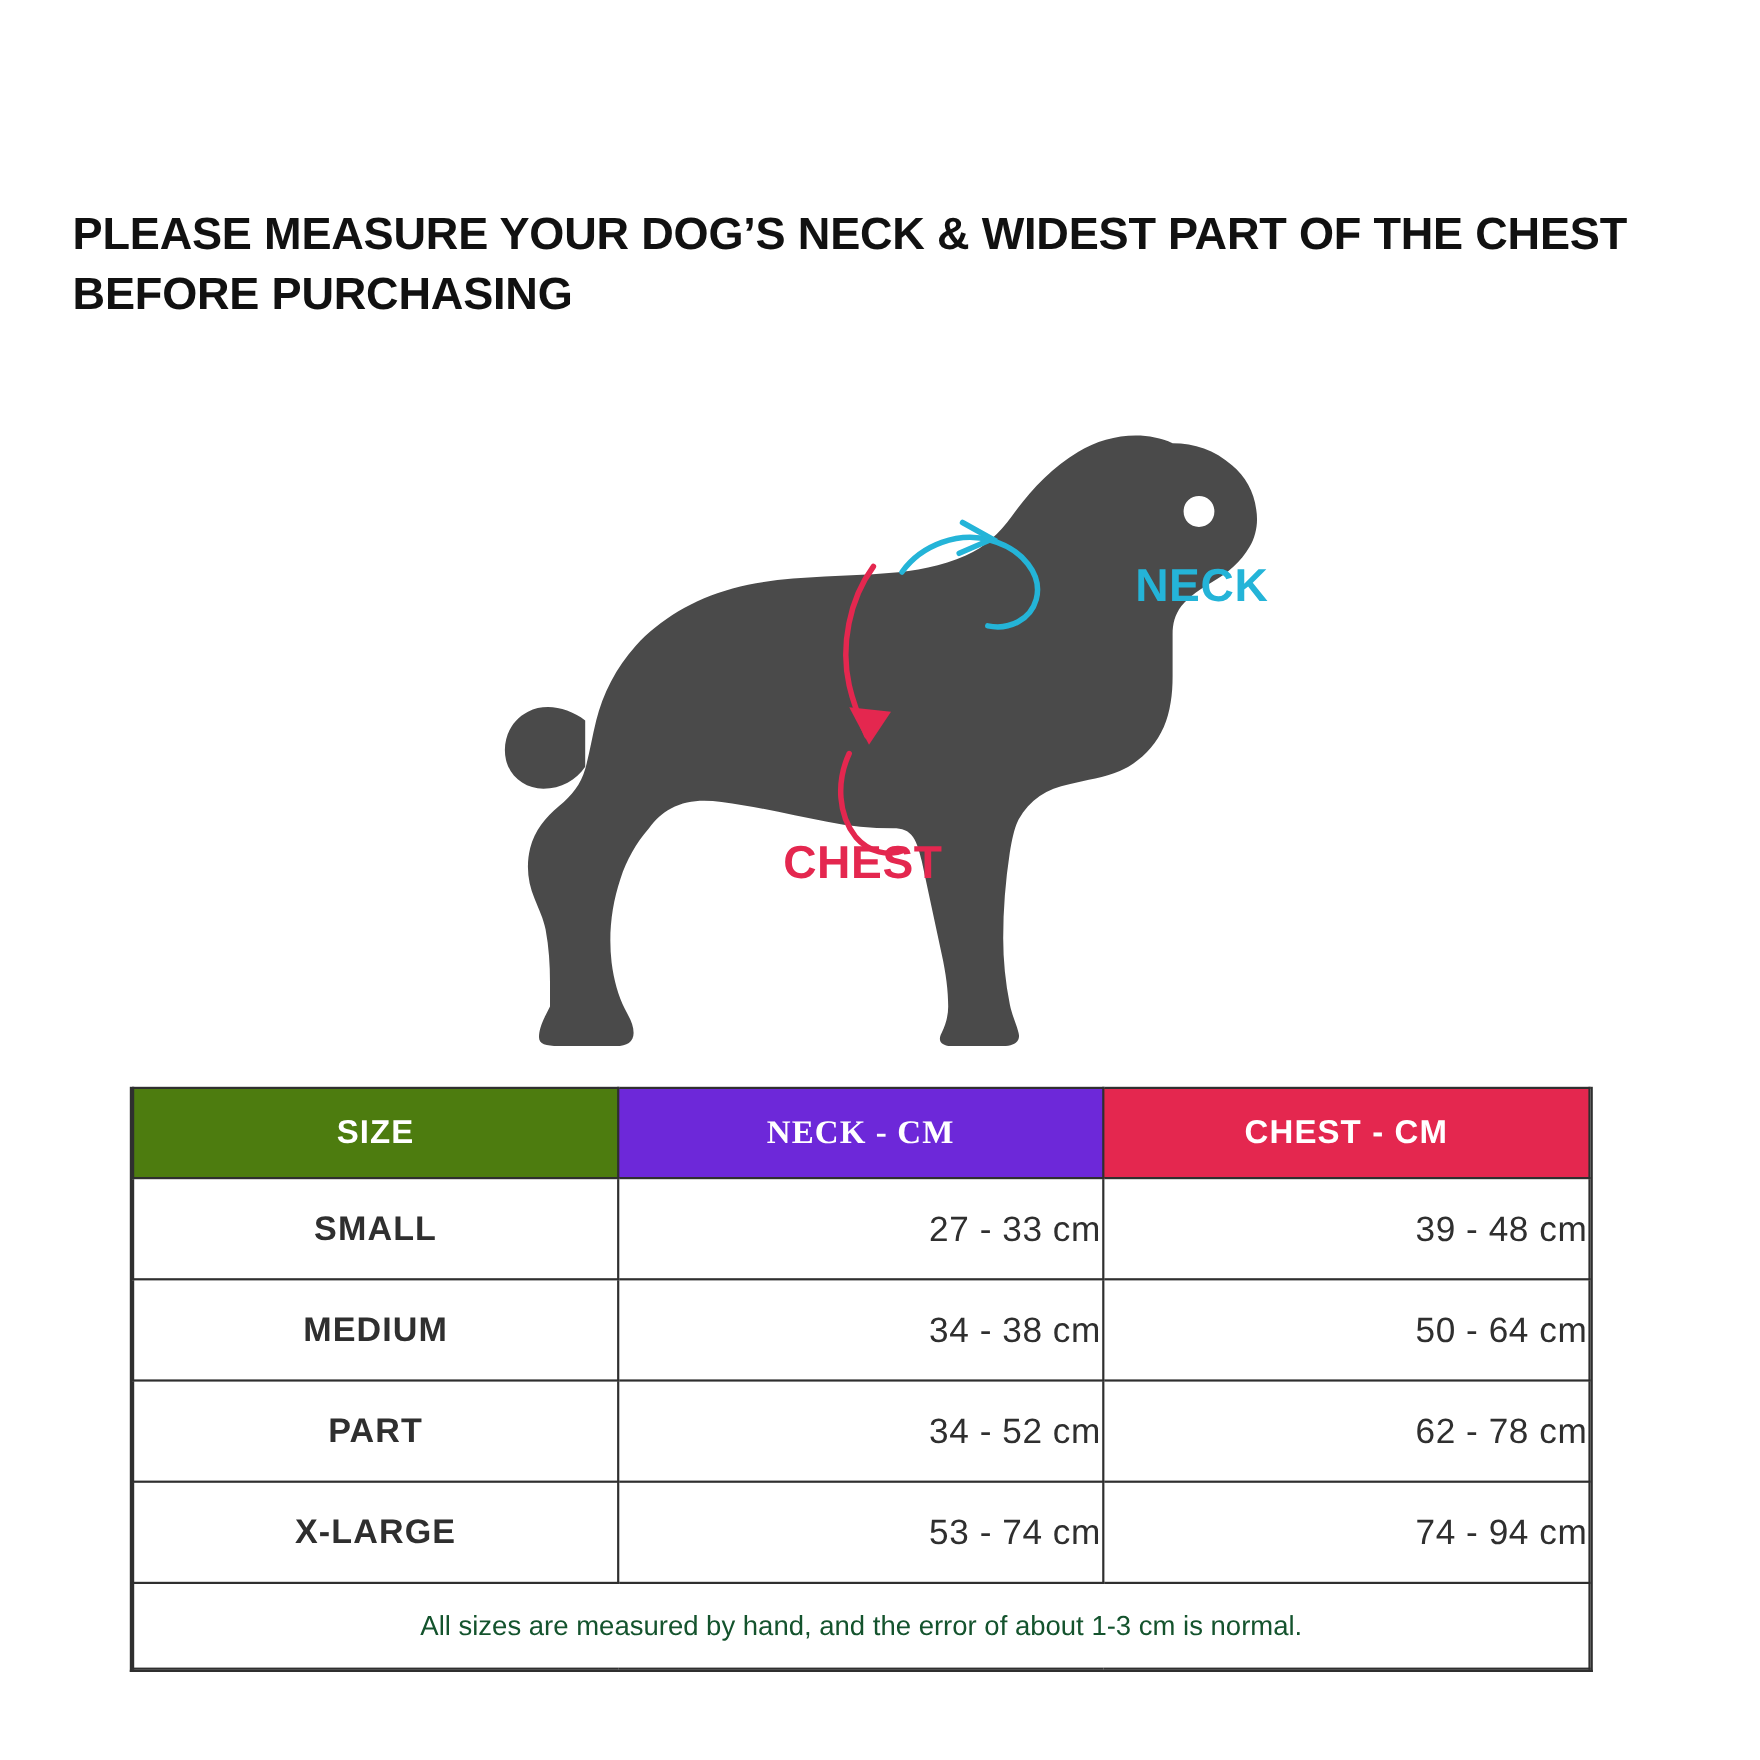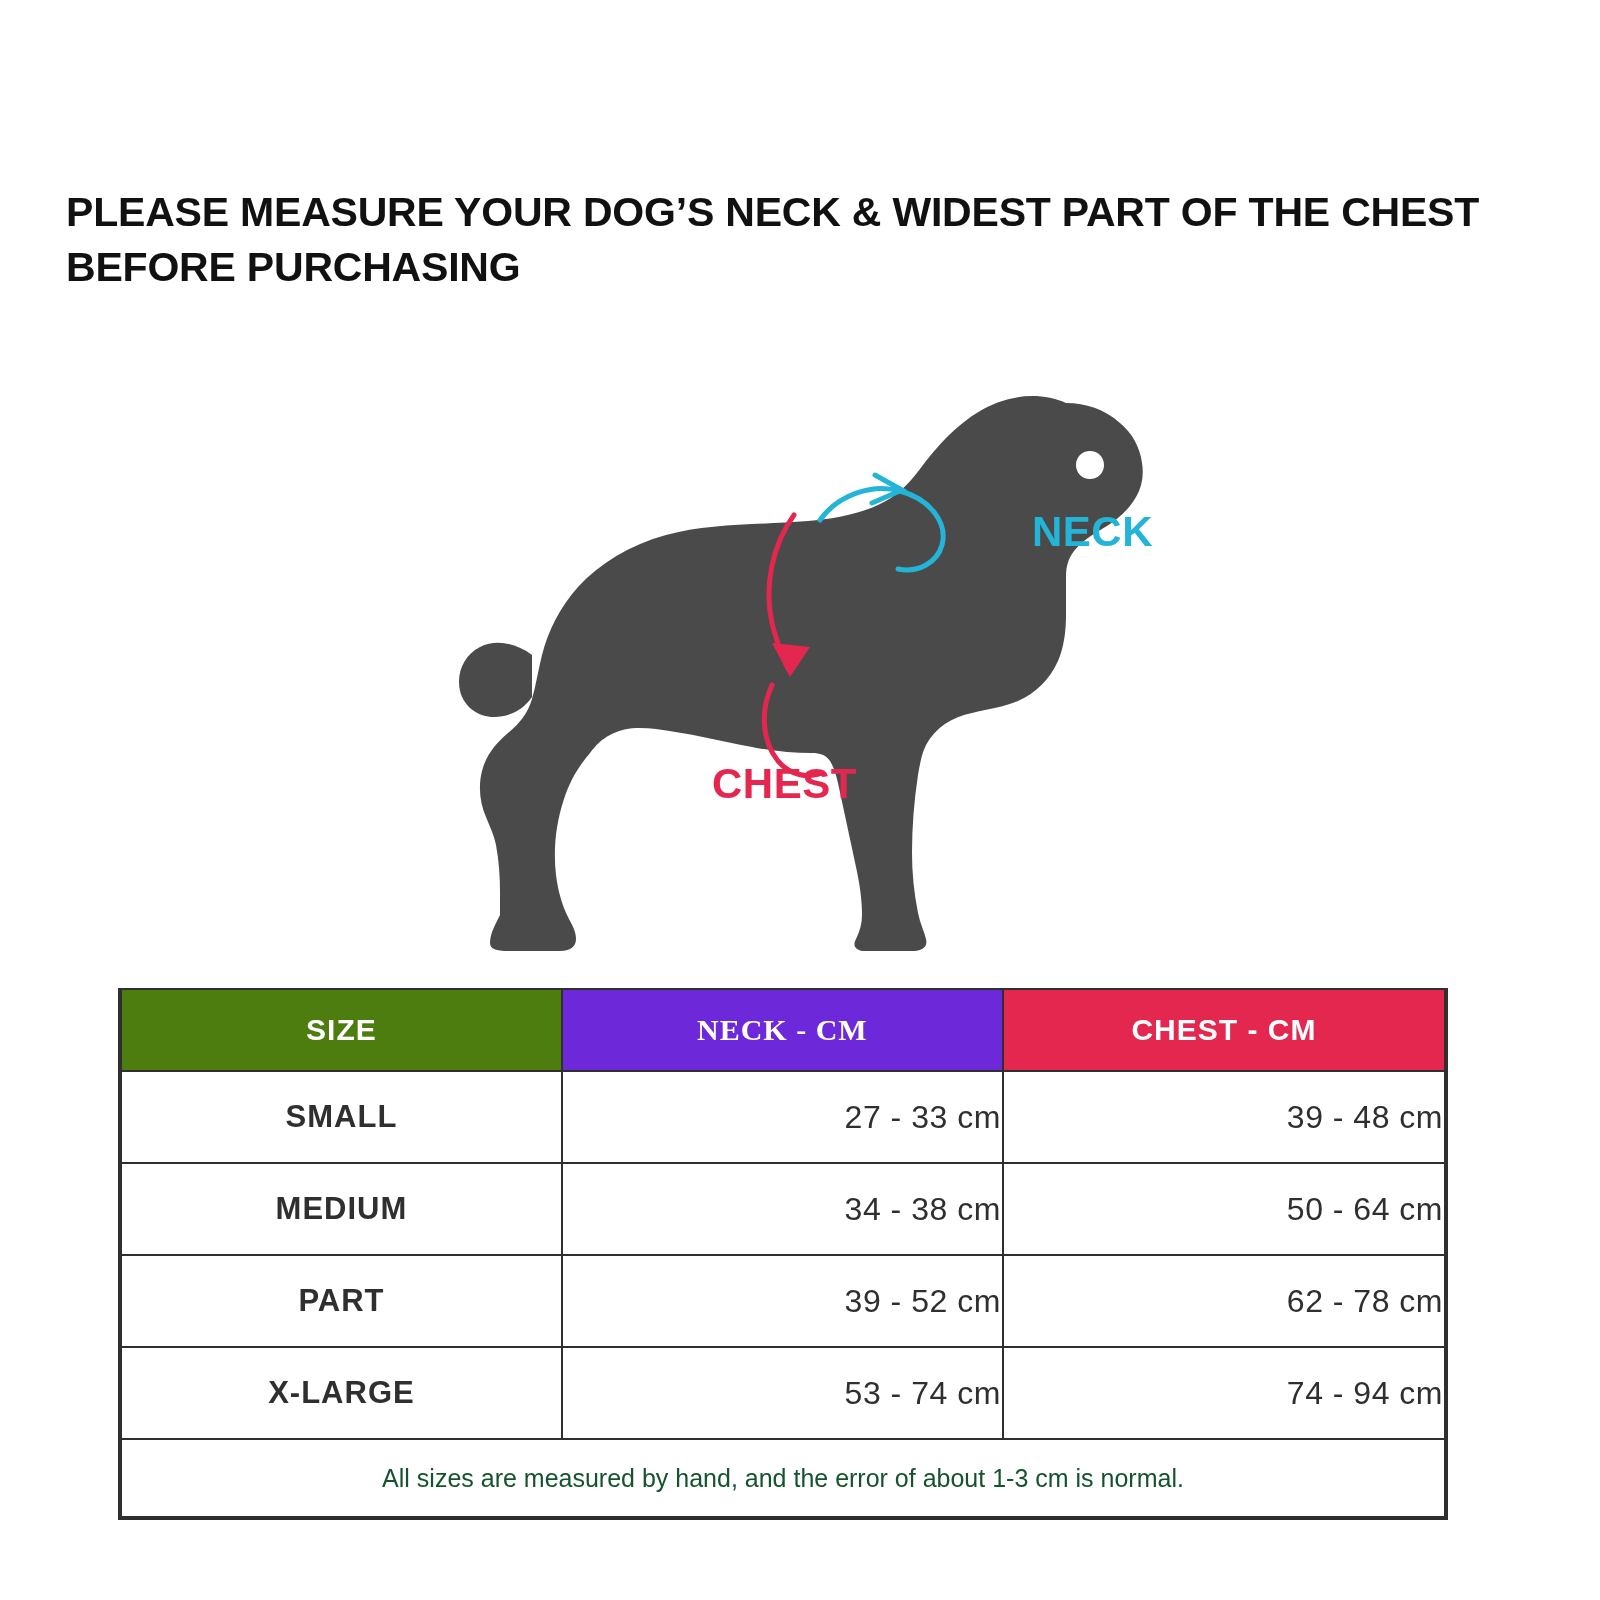--- a/index.html
+++ b/index.html
@@ -195,21 +195,21 @@
           <td class="val-cell">27 - 33 cm</td>
           <td class="val-cell">39 - 48 cm</td>
         </tr>
         <tr>
           <td class="size-cell">MEDIUM</td>
           <td class="val-cell">34 - 38 cm</td>
           <td class="val-cell">50 - 64 cm</td>
         </tr>
         <tr>
           <td class="size-cell">PART</td>
-          <td class="val-cell">39 - 52 cm</td>
+          <td class="val-cell">34 - 52 cm</td>
           <td class="val-cell">62 - 78 cm</td>
         </tr>
         <tr>
           <td class="size-cell">X-LARGE</td>
           <td class="val-cell">53 - 74 cm</td>
           <td class="val-cell">74 - 94 cm</td>
         </tr>
       </tbody>
       <tfoot>
         <tr>

